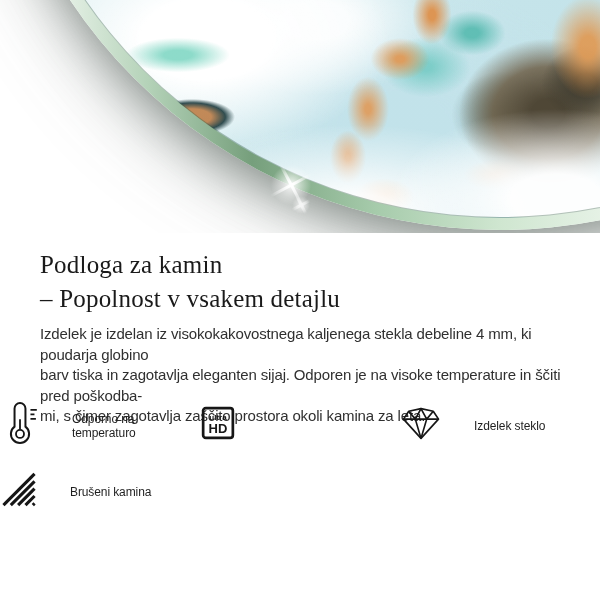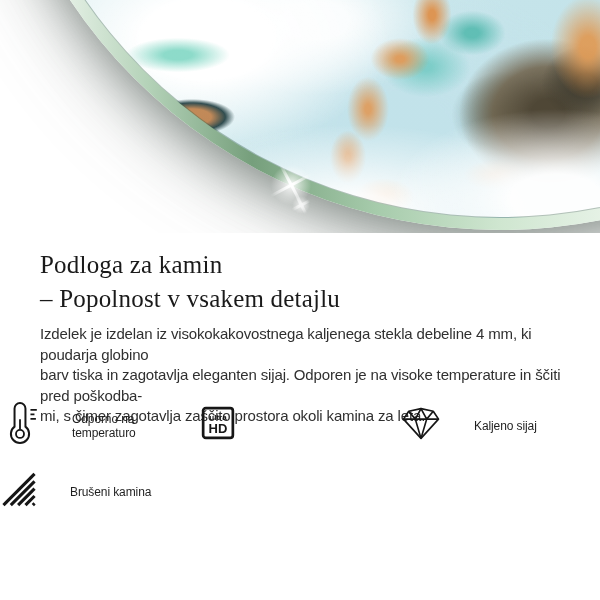--- a/index.html
+++ b/index.html
@@ -145,21 +145,21 @@
 
   <div class="feat">
     <div class="icon-wrap icon">
       <svg width="42" height="37" viewBox="0 0 48 42" fill="none" stroke="#161616" stroke-width="1.9" stroke-linejoin="round">
         <path d="M10 7 L24 4 L38 7 L44 16 L24 38 L4 16 Z"></path>
         <path d="M10 7 L17.5 16 L24 4 L30.5 16 L38 7"></path>
         <path d="M4 16 H44"></path>
         <path d="M17.5 16 L24 38 M30.5 16 L24 38"></path>
       </svg>
     </div>
-    <div class="label">Kaljeno sijaj</div>
+    <div class="label">Izdelek steklo</div>
   </div>
 
   <div class="feat">
     <div class="icon-wrap icon">
       <svg width="38" height="35" viewBox="0 0 44 40" stroke="#161616" stroke-width="3.6">
         <path d="M4 38 L40 2"></path>
         <path d="M12.5 38 L40 10.5"></path>
         <path d="M21 38 L40 19"></path>
         <path d="M29.5 38 L40 27.5"></path>
         <path d="M38 38 L40 36"></path>

